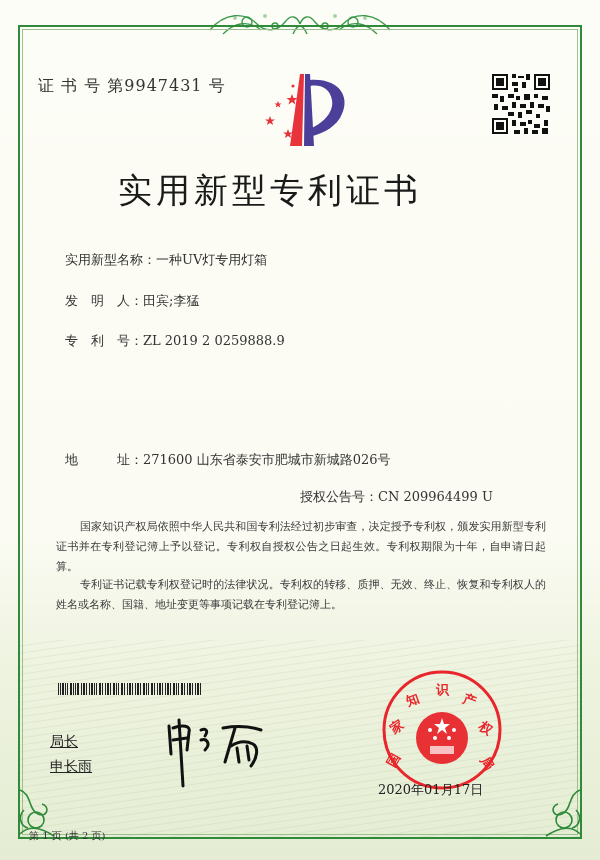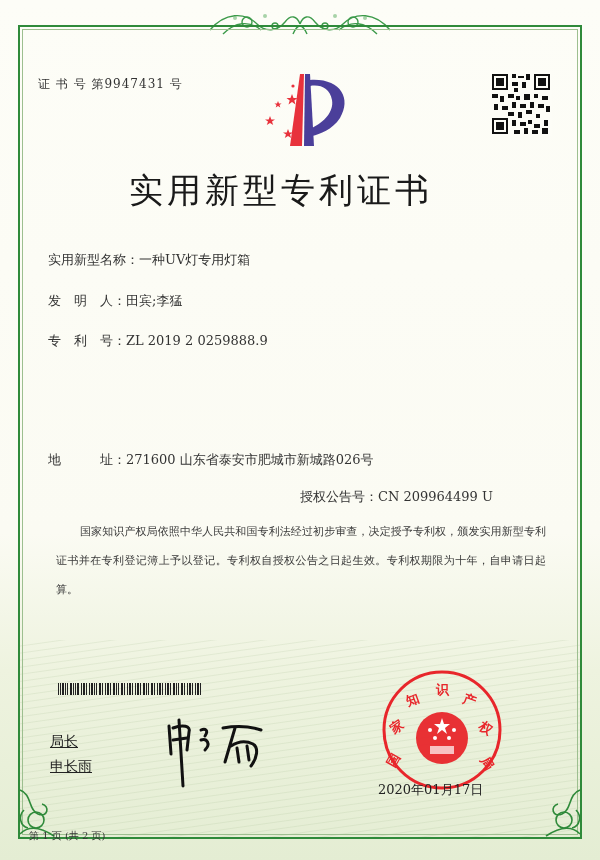--- a/index.html
+++ b/index.html
@@ -26,38 +26,38 @@
     border: 1px solid #9dbf8f; box-sizing: border-box;
   }
   .top-ornament {
     position: absolute; left: 205px; top: 8px; width: 190px; height: 32px;
   }
   .corner { position: absolute; width: 60px; height: 60px; }
   .corner.bl { left: 14px; top: 780px; }
   .corner.br { left: 526px; top: 780px; }
 
   .cert-no {
-    position: absolute; left: 38px; top: 76px; font-size: 12px; letter-spacing: 1px; color: #333;
+    position: absolute; left: 38px; top: 76px; font-size: 16px; letter-spacing: 1px; color: #333;
   }
   .logo { position: absolute; left: 252px; top: 68px; width: 110px; height: 80px; }
   .qr { position: absolute; left: 490px; top: 72px; width: 62px; height: 64px; }
 
   .title {
     position: absolute; left: 0; width: 540px; top: 168px; text-align: center;
-    font-family: "DejaVu Serif", serif; font-size: 34px; letter-spacing: 4px; color: #1a1a1a; margin-left: 11px;
+    font-family: "DejaVu Serif", serif; font-size: 34px; letter-spacing: 4px; color: #1a1a1a;
   }
 
   .field {
-    position: absolute; left: 48px; font-size: 13px; color: #333; white-space: nowrap;
+    position: absolute; left: 65px; font-size: 13px; color: #333; white-space: nowrap;
   }
   .field .lbl { display: inline-block; }
   .field .val { display: inline-block; }
 
   .body-text {
-    position: absolute; left: 56px; width: 490px; font-size: 11px; line-height: 29px; color: #3a3a3a;
+    position: absolute; left: 56px; width: 490px; font-size: 11px; line-height: 20px; color: #3a3a3a;
     text-indent: 24px; text-align: justify;
   }
 
   .barcode { position: absolute; left: 58px; top: 683px; width: 144px; height: 12px; }
   .director { position: absolute; left: 50px; font-family: "DejaVu Sans", sans-serif; font-size: 14px; color: #222; text-decoration: underline; }
   .signature { position: absolute; left: 165px; top: 716px; width: 110px; height: 72px; }
   .seal { position: absolute; left: 380px; top: 668px; width: 124px; height: 124px; }
   .seal-date { position: absolute; left: 378px; top: 781px; font-size: 13px; color: #222; }
   .page-no { position: absolute; left: 0; width: 600px; top: 829px; text-align: left; font-size: 10px; color: #333; margin-left: 29px; }
 </style>
@@ -185,20 +185,21 @@
     <span class="lbl">专　利　号：</span><span class="val">ZL 2019 2 0259888.9</span>
   </div>
   <div class="field" style="top:451px">
     <span class="lbl">地　　　址：</span><span class="val">271600 山东省泰安市肥城市新城路026号</span>
   </div>
   <div class="field" style="top:488px; left:300px">
     <span class="lbl">授权公告号：</span><span class="val">CN 209964499 U</span>
   </div>
 
   <div class="body-text" style="top:517px">国家知识产权局依照中华人民共和国专利法经过初步审查，决定授予专利权，颁发实用新型专利证书并在专利登记簿上予以登记。专利权自授权公告之日起生效。专利权期限为十年，自申请日起算。</div>
+  <div class="body-text" style="top:575px">专利证书记载专利权登记时的法律状况。专利权的转移、质押、无效、终止、恢复和专利权人的姓名或名称、国籍、地址变更等事项记载在专利登记簿上。</div>
 
   <svg class="barcode" viewBox="0 0 144 12" preserveAspectRatio="none">
     <g fill="#222">
       <rect x="0" y="0" width="1" height="12"></rect>
         <rect x="2" y="0" width="1" height="12"></rect>
         <rect x="4" y="0" width="2" height="12"></rect>
       <rect x="7" y="0" width="1" height="12"></rect>
         <rect x="9" y="0" width="1" height="12"></rect>
         <rect x="12" y="0" width="2" height="12"></rect>
       <rect x="15" y="0" width="1" height="12"></rect>

